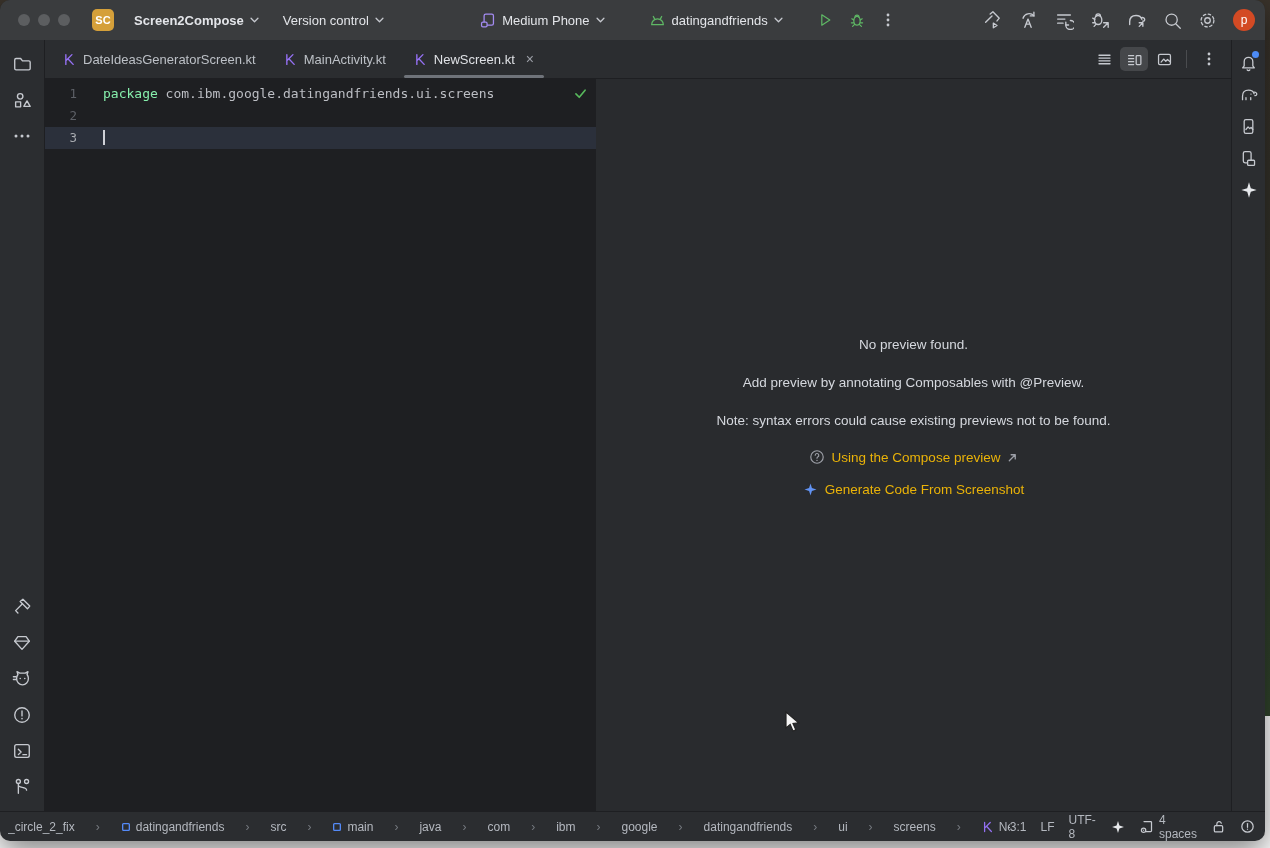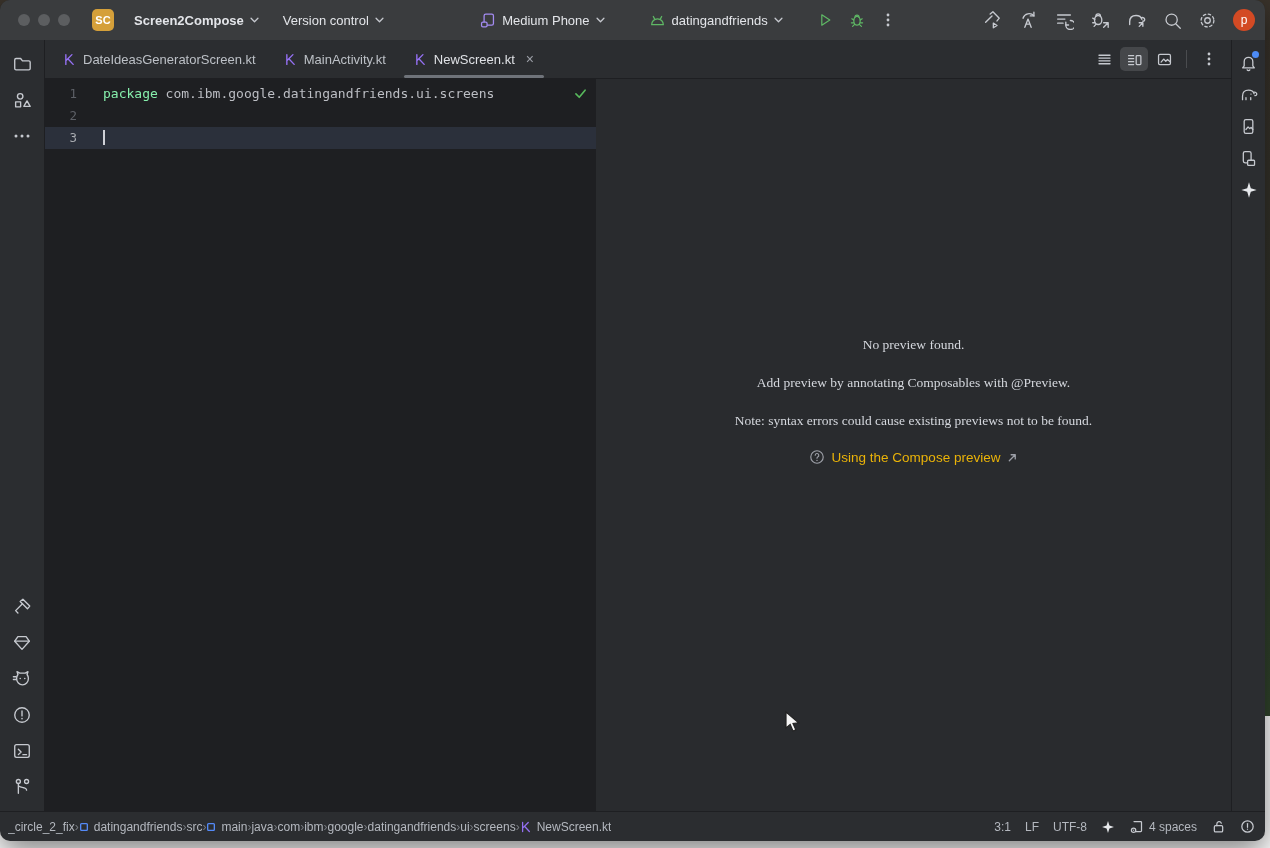--- a/index.html
+++ b/index.html
@@ -63,29 +63,29 @@
   .gutter{width:58px;flex:0 0 58px;text-align:right;padding-right:26px;box-sizing:border-box;
     color:#5d6067;font-size:12.5px;}
   .erow.current .gutter{color:#a7aaaf;}
   .codecell{white-space:pre;color:#bcbec4;}
   .kw{color:#86efac;}
   .caret{display:inline-block;width:1.5px;height:15px;background:#ced0d6;vertical-align:middle;margin-top:-2px;}
   .inspect{position:absolute;top:7px;right:8px;}
   
   .preview{flex:1;background:#292b2e;position:relative;}
   .preview-content{padding-top:256px;text-align:center;color:#d5d8de;font-size:13.5px;}
-  .pmsg{margin:0 0 18px 0;line-height:20px;font-family:Liberation Serif, serif;}
+  .pmsg{margin:0 0 18px 0;line-height:20px;}
   .plink-row{display:flex;align-items:center;justify-content:center;gap:7px;margin-top:17px;}
   .plink{color:#eab308;font-size:13.5px;text-decoration:none;cursor:pointer;}
   .ext{width:11px;height:11px;}
   .ext svg{stroke:#9da0a8;}
   
   .statusbar{height:29px;flex:0 0 29px;border-top:1px solid #1e1f22;display:flex;align-items:center;
     padding:0 10px 0 8px;font-size:12px;color:#b4b8bf;}
-  .crumbs{display:flex;align-items:center;gap:0;white-space:nowrap;overflow:hidden;}
+  .crumbs{display:flex;align-items:center;gap:21px;white-space:nowrap;overflow:hidden;}
   .crumb{display:flex;align-items:center;gap:5px;cursor:default;}
   .sep{color:#75797f;}
   .sb-right{margin-left:auto;display:flex;align-items:center;gap:14px;justify-content:center;}
   .sb-item{cursor:default;display:flex;align-items:center;gap:5px;}
   
   .mouse{position:absolute;left:783px;top:710px;z-index:50;}
 </style>
 </head>
 <body>
 
@@ -421,20 +421,28 @@
                       <circle cx="9" cy="12.8" r=".8" fill="#9da0a8" stroke="none"></circle>
                     </svg>
                   </span>
                 <a class="plink">Using the Compose preview</a>
                 <span class="icon ext">
                   <svg width="11" height="11" viewBox="0 0 12 12" style="stroke-width:1.4;">
                       <path d="M2.5 9.5L9 3M4.5 3H9v4.5"></path>
                     </svg>
                   </span>
               </div>
+              <div class="plink-row">
+                <span class="icon">
+                  <svg width="15" height="15" viewBox="0 0 20 20">
+                      <path d="M10 2l1.9 6.1L18 10l-6.1 1.9L10 18l-1.9-6.1L2 10l6.1-1.9z" fill="#6192f2" stroke="none"></path>
+                    </svg>
+                  </span>
+                <a class="plink">Generate Code From Screenshot</a>
+              </div>
             </div>
           </div>
         </div>
       </div>
 
       <aside class="stripe-right">
         <button class="stripebtn">
           <span class="icon">
             <svg width="19" height="19" viewBox="0 0 22 22">
                 <path d="M6 15v-5a5 5 0 0 1 10 0v5l1.8 2.2H4.2z"></path>

